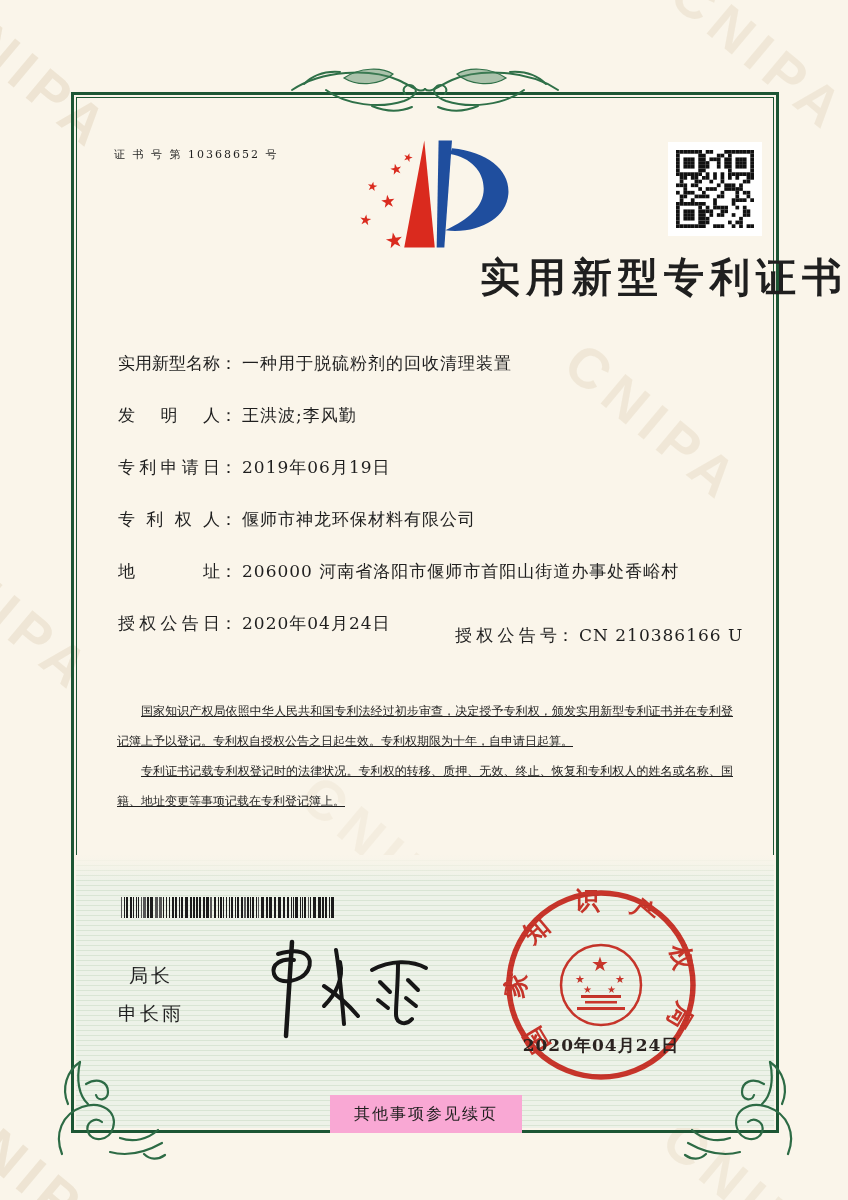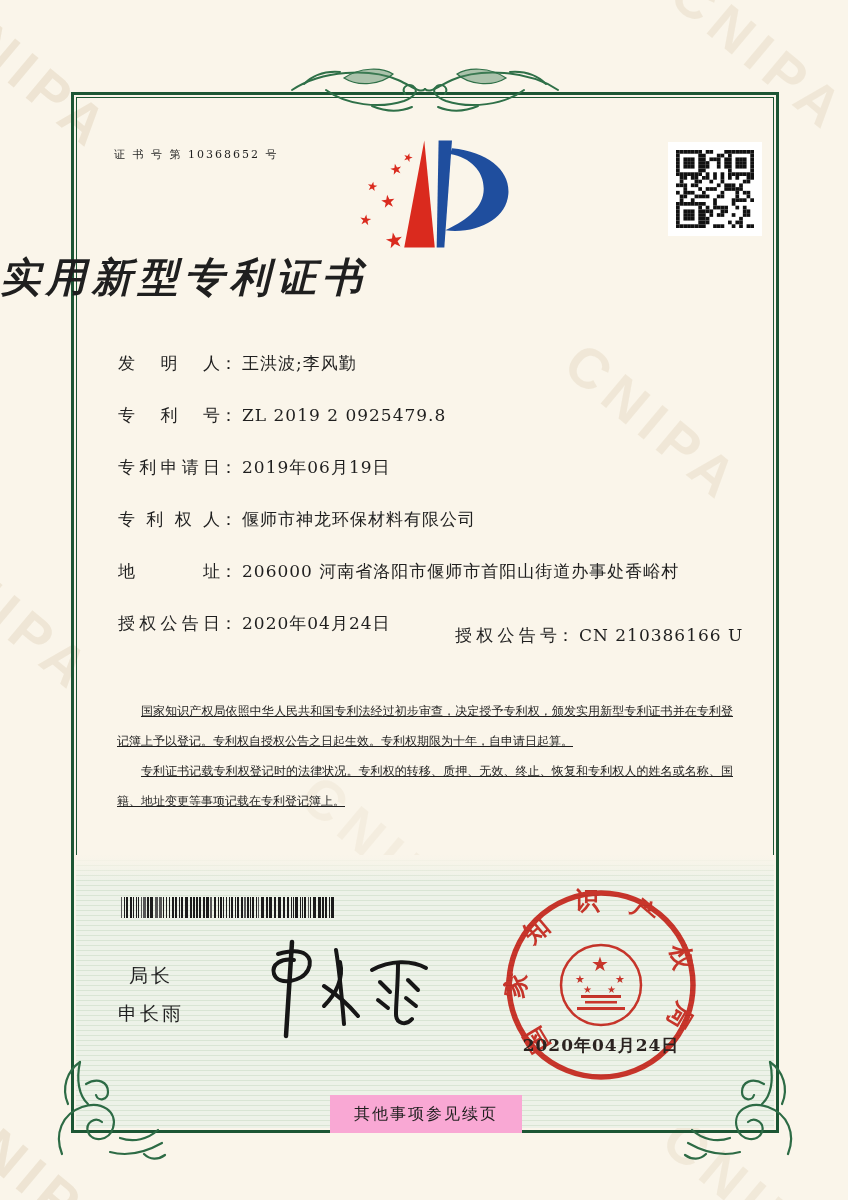--- a/index.html
+++ b/index.html
@@ -25,22 +25,22 @@
     position:absolute; left:2px; right:2px; bottom:2px; top:760px;
     background:
       linear-gradient(180deg,#faf5ea 0,rgba(250,245,234,0) 26px),
       repeating-linear-gradient(180deg,#d9e5d4 0 1px,rgba(217,229,212,0) 1px 5px),
       #edf2e8;
   }
   .cert-no { position:absolute; left:114px; top:147px; font-size:11px; letter-spacing:2px; }
   .logo { position:absolute; left:344px; top:136px; }
   .qr-box { position:absolute; left:668px; top:142px; width:94px; height:94px; background:#ffffff;
             display:flex; align-items:center; justify-content:center; }
-  .title { position:absolute; left:0; right:0; top:250px; text-align:left;
-           font-size:40px; font-weight:bold; letter-spacing:6px;font-style:italic; }
+  .title { position:absolute; left:0; right:0; top:250px; text-align:right;
+           font-size:40px; font-weight:bold; letter-spacing:6px; }
   .fields { position:absolute; left:118px; top:350px; width:562px; font-size:17px; }
   .frow { position:relative; height:52px; line-height:26px; white-space:nowrap; }
   .flabel { display:inline-block; width:102px; text-align:justify; text-align-last:justify; vertical-align:top; }
   .fvalue { margin-left:5px; letter-spacing:1px; }
   .grp2 { position:absolute; left:337px; top:12px; }
   .body-text { position:absolute; left:117px; top:696px; width:616px;
                font-size:12px; line-height:30px; text-align:justify;text-decoration:underline; }
   .body-text p { margin:0; text-indent:2em; }
   .barcode { position:absolute; left:121px; top:897px; }
   .director { position:absolute; left:118px; top:956px; font-size:19px; letter-spacing:3px; line-height:38px;text-align:center; }
@@ -361,24 +361,24 @@
           <rect x="76" y="80" width="4" height="4" fill="#111"></rect>
           <rect x="80" y="80" width="4" height="4" fill="#111"></rect>
         </g>
       </svg>
   </div>
 
   <div class="title">实用新型专利证书</div>
 
   <div class="fields">
     <div class="frow">
-      <span class="flabel">发明人</span><span>：</span><span class="fvalue">王洪波;李风勤</span>
+      <span class="flabel">实用新型名称</span><span>：</span><span class="fvalue">一种用于脱硫粉剂的回收清理装置</span>
     </div>
     <div class="frow">
-      <span class="flabel">专利号</span><span>：</span><span class="fvalue">ZL 2019 2 0925479.8</span>
+      <span class="flabel">发明人</span><span>：</span><span class="fvalue">王洪波;李风勤</span>
     </div>
     <div class="frow">
       <span class="flabel">专利申请日</span><span>：</span><span class="fvalue">2019年06月19日</span>
     </div>
     <div class="frow">
       <span class="flabel">专利权人</span><span>：</span><span class="fvalue">偃师市神龙环保材料有限公司</span>
     </div>
     <div class="frow">
       <span class="flabel">地址</span><span>：</span><span class="fvalue">206000 河南省洛阳市偃师市首阳山街道办事处香峪村</span>
     </div>

